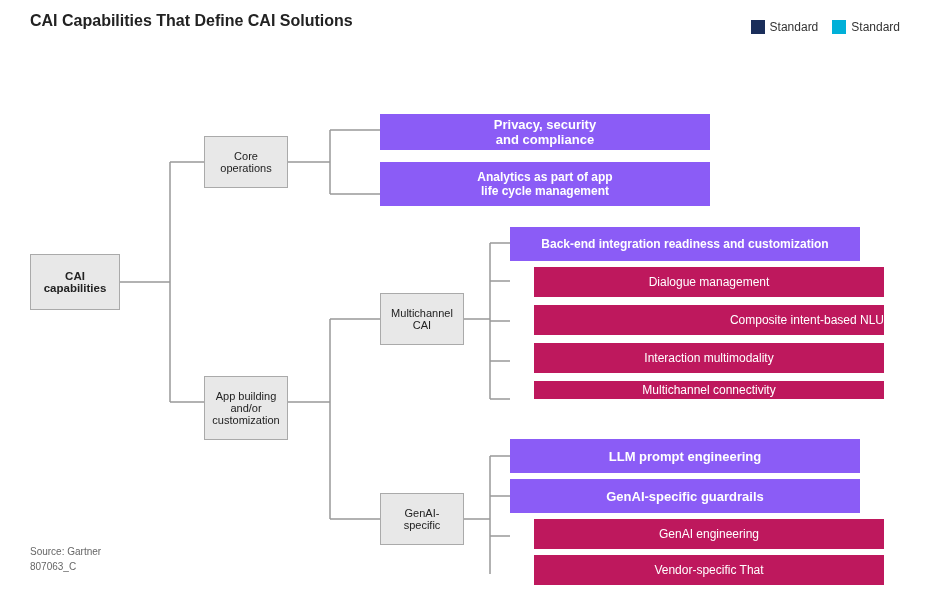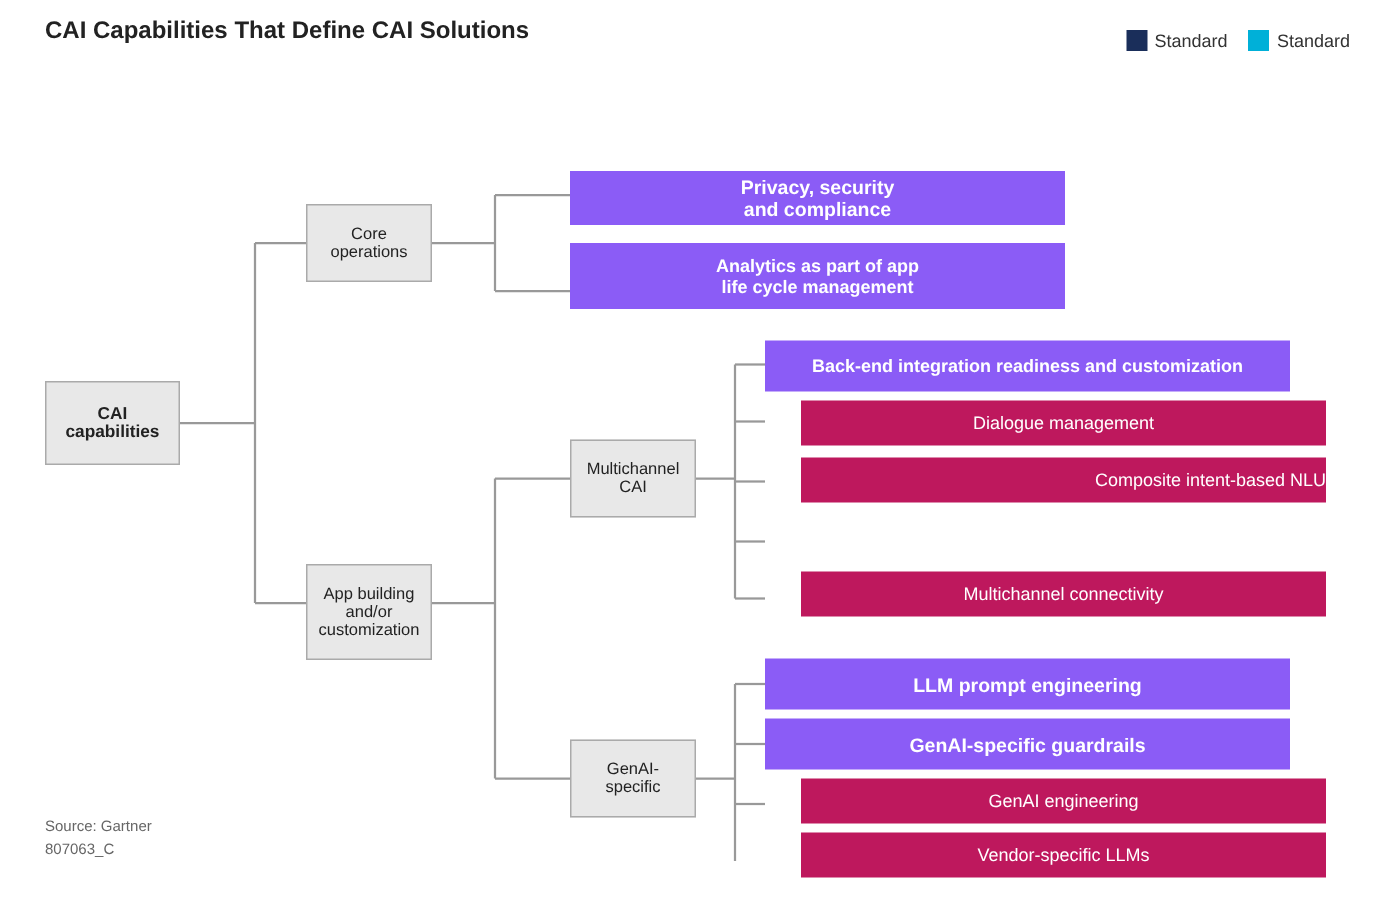--- a/index.html
+++ b/index.html
@@ -220,39 +220,42 @@
     </div>
 
     <div class="leaf-box optional-bg" style="top:223px; left:480px; width:350px; height:30px; font-size:12px;">
       <span>Dialogue management</span>
     </div>
 
     <div class="leaf-box optional-bg" style="top:261px; left:480px; width:350px; height:30px; font-size:12px;justify-content:flex-end;">
       <span>Composite intent-based NLU</span>
     </div>
 
-
-    <div class="leaf-box optional-bg" style="top:337px; left:480px; width:350px; height:30px; font-size:12px;">
+    <div class="leaf-box optional-bg" style="top:299px; left:480px; width:350px; height:30px; font-size:12px;">
+      <span>Interaction multimodality</span>
+    </div>
+
+    <div class="leaf-box optional-bg" style="top:337px; left:480px; width:350px; height:18px; font-size:12px;">
       <span>Multichannel connectivity</span>
     </div>
 
     <div class="leaf-box standard-bg" style="top:395px; left:480px; width:350px; height:34px; font-size:13px; font-weight:bold;">
       <span>LLM prompt engineering</span>
     </div>
 
     <div class="leaf-box standard-bg" style="top:435px; left:480px; width:350px; height:34px; font-size:13px; font-weight:bold;">
       <span>GenAI-specific guardrails</span>
     </div>
 
     <div class="leaf-box optional-bg" style="top:475px; left:480px; width:350px; height:30px; font-size:12px;">
       <span>GenAI engineering</span>
     </div>
 
     <div class="leaf-box optional-bg" style="top:511px; left:480px; width:350px; height:30px; font-size:12px;">
-      <span>Vendor-specific LLMs</span>
+      <span>Vendor-specific That</span>
     </div>
 
     <div class="source-label">
       <div>Source: Gartner</div>
       <div>807063_C</div>
     </div>
 
   </div>
 </div>
 

